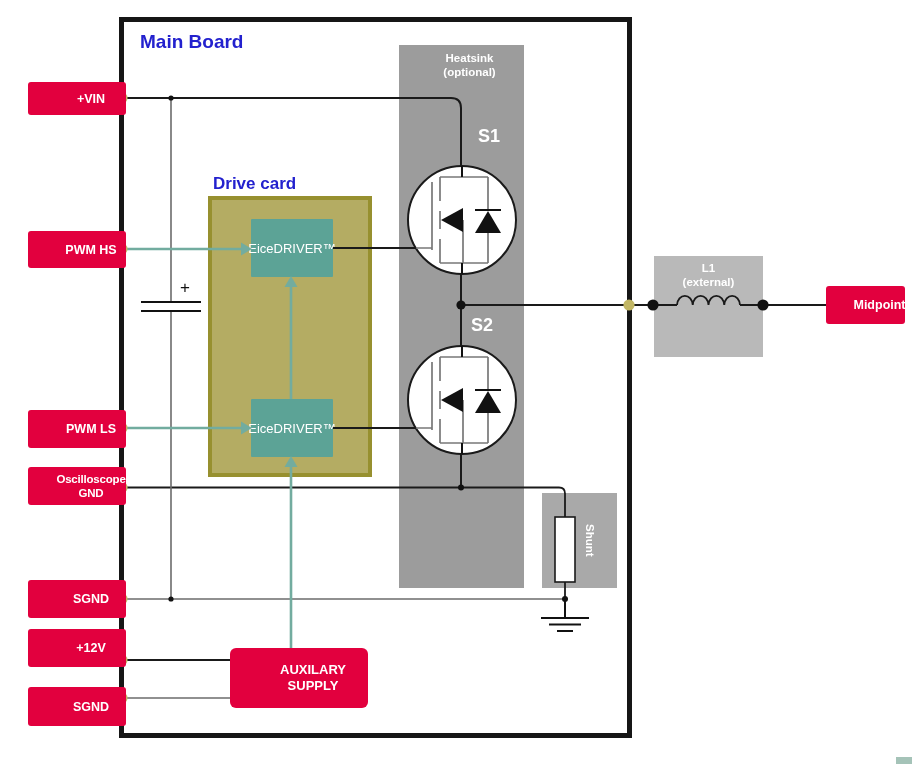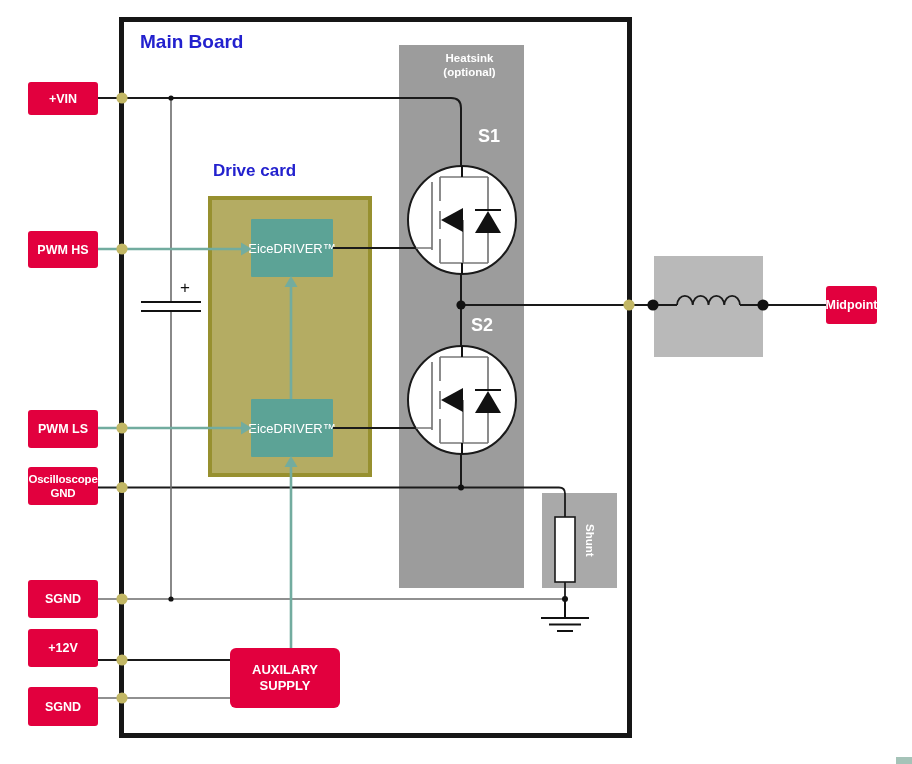--- a/index.html
+++ b/index.html
@@ -17,24 +17,24 @@
   .driver-hs{top:219px;}
   .driver-ls{top:399px;}
   .l1-box{left:654px;top:256px;width:109px;height:101px;background:var(--inductor_gray);}
   .l1-label{left:654px;top:261px;width:109px;color:#fff;font-size:11.5px;font-weight:bold;text-align:center;line-height:14px;}
   .shunt-box{left:542px;top:493px;width:75px;height:95px;background:var(--shunt_gray);}
   .shunt-label{left:578px;top:493px;height:95px;width:24px;color:#fff;font-size:11.5px;font-weight:bold;
     writing-mode:vertical-rl;display:flex;align-items:center;justify-content:center;}
 
   .board-border{left:119px;top:17px;width:513px;height:721px;border:5px solid #161616;box-sizing:border-box;background:transparent;pointer-events:none;}
   .board-title{left:140px;top:31px;color:var(--label_blue);font-size:19px;font-weight:bold;}
-  .card-title{left:213px;top:161px;color:var(--label_blue);font-size:17px;font-weight:bold;}
+  .card-title{left:213px;top:174px;color:var(--label_blue);font-size:17px;font-weight:bold;}
 
   .red-box{background:var(--red);color:#fff;font-weight:bold;display:flex;align-items:center;justify-content:center;
-    text-align:center;border-radius:3px;font-size:12.5px;line-height:14px;}
+    text-align:center;border-radius:3px;font-size:12.5px;line-height:14px;padding-left:28px;}
   .port{left:28px;width:70px;}
   .port-vin{top:82px;height:33px;}
   .port-pwm-hs{top:231px;height:37px;}
   .port-pwm-ls{top:410px;height:38px;}
   .port-osc{top:467px;height:38px;font-size:11.5px;letter-spacing:-0.2px;}
   .port-pgnd{top:580px;height:38px;}
   .port-12v{top:629px;height:38px;}
   .port-sgnd{top:687px;height:39px;}
   .midpoint-box{left:826px;top:286px;width:51px;height:38px;}
   .aux-box{left:230px;top:648px;width:110px;height:60px;border-radius:6px;font-size:13px;line-height:16px;flex-direction:column;}
@@ -177,20 +177,24 @@
 
   <div class="abs z4 board-title">Main Board</div>
   <div class="abs z4 card-title">Drive card</div>
 
   <div class="abs z4 heatsink-label">
     <div>Heatsink</div>
     <div>(optional)</div>
   </div>
   <div class="abs z4 s-label s1">S1</div>
   <div class="abs z4 s-label s2">S2</div>
+  <div class="abs z4 l1-label">
+    <div>L1</div>
+    <div>(external)</div>
+  </div>
   <div class="abs z4 shunt-label">Shunt</div>
   <div class="abs z4 cap-plus">+</div>
 
   <div class="abs z4 red-box port port-vin">+VIN</div>
   <div class="abs z4 red-box port port-pwm-hs">PWM HS</div>
   <div class="abs z4 red-box port port-pwm-ls">PWM LS</div>
   <div class="abs z4 red-box port port-osc">Oscilloscope GND</div>
   <div class="abs z4 red-box port port-pgnd">SGND</div>
   <div class="abs z4 red-box port port-12v">+12V</div>
   <div class="abs z4 red-box port port-sgnd">SGND</div>

